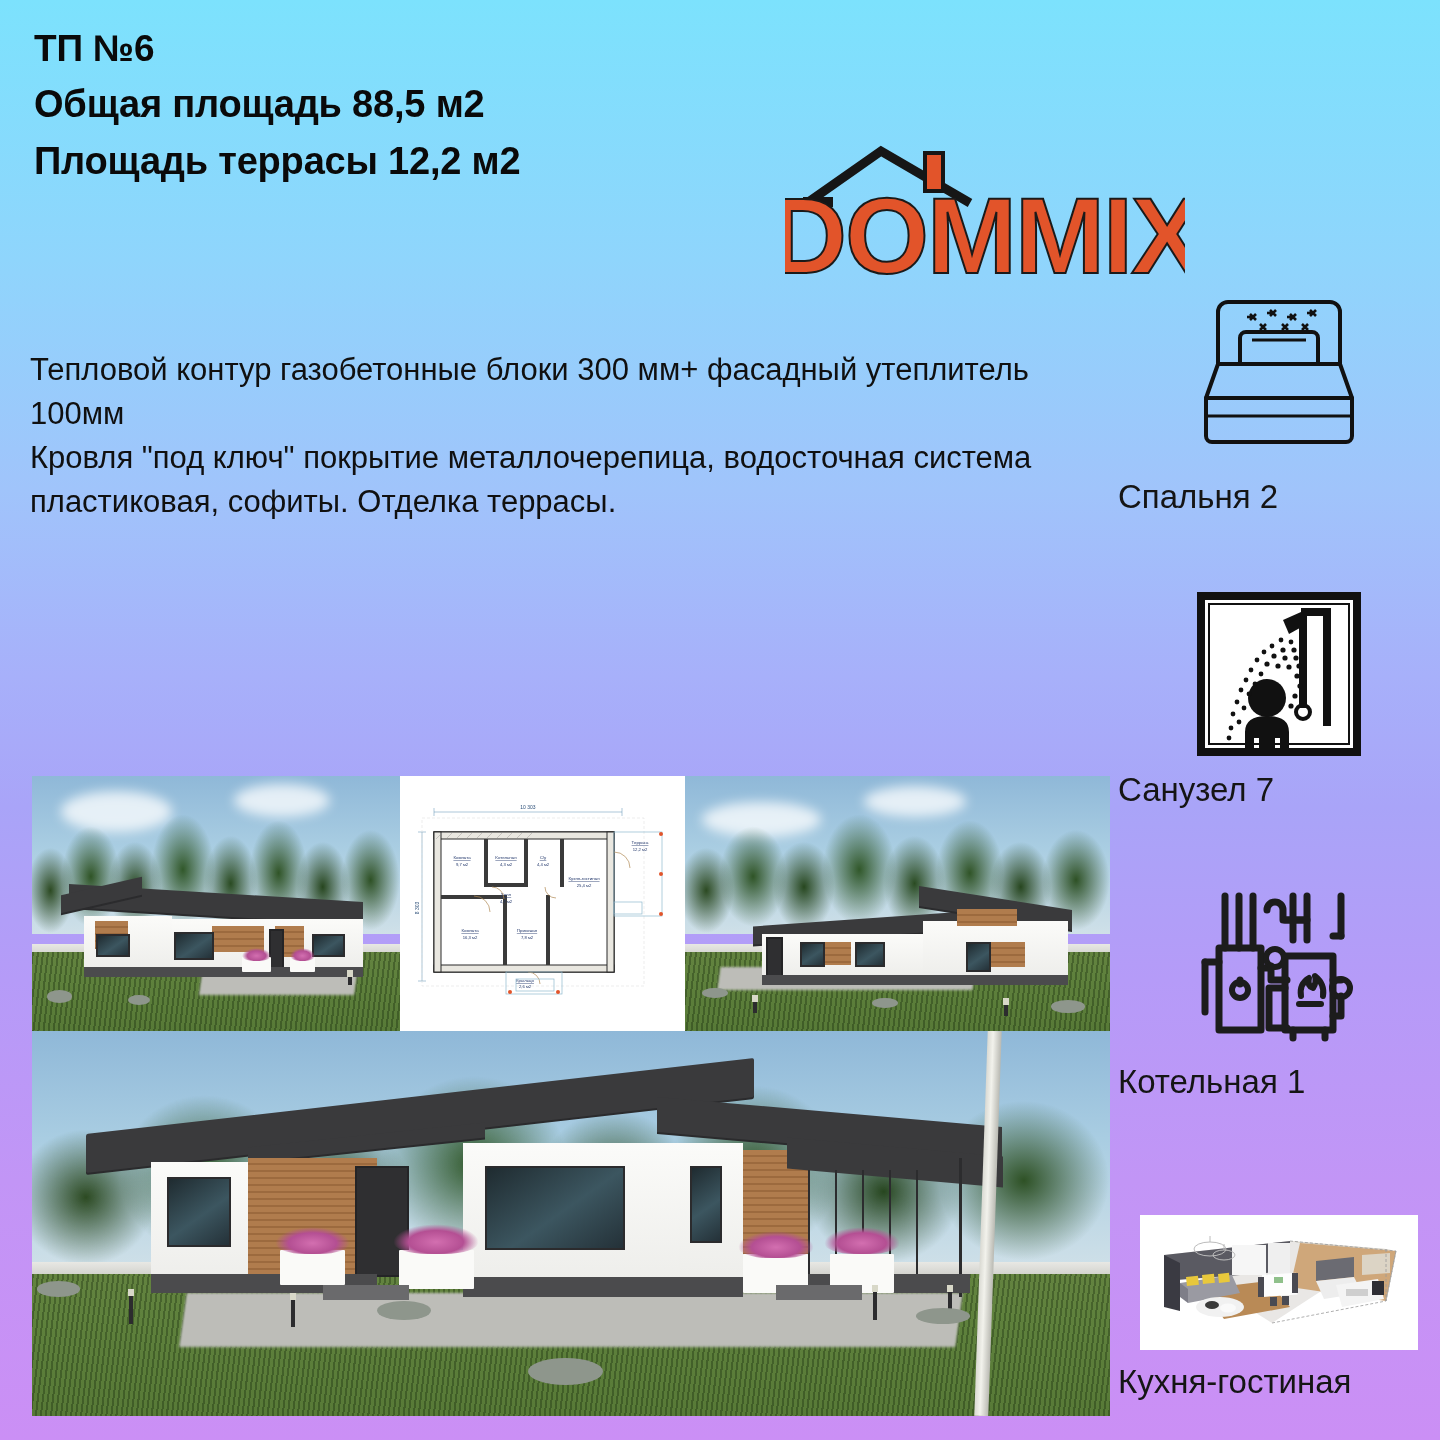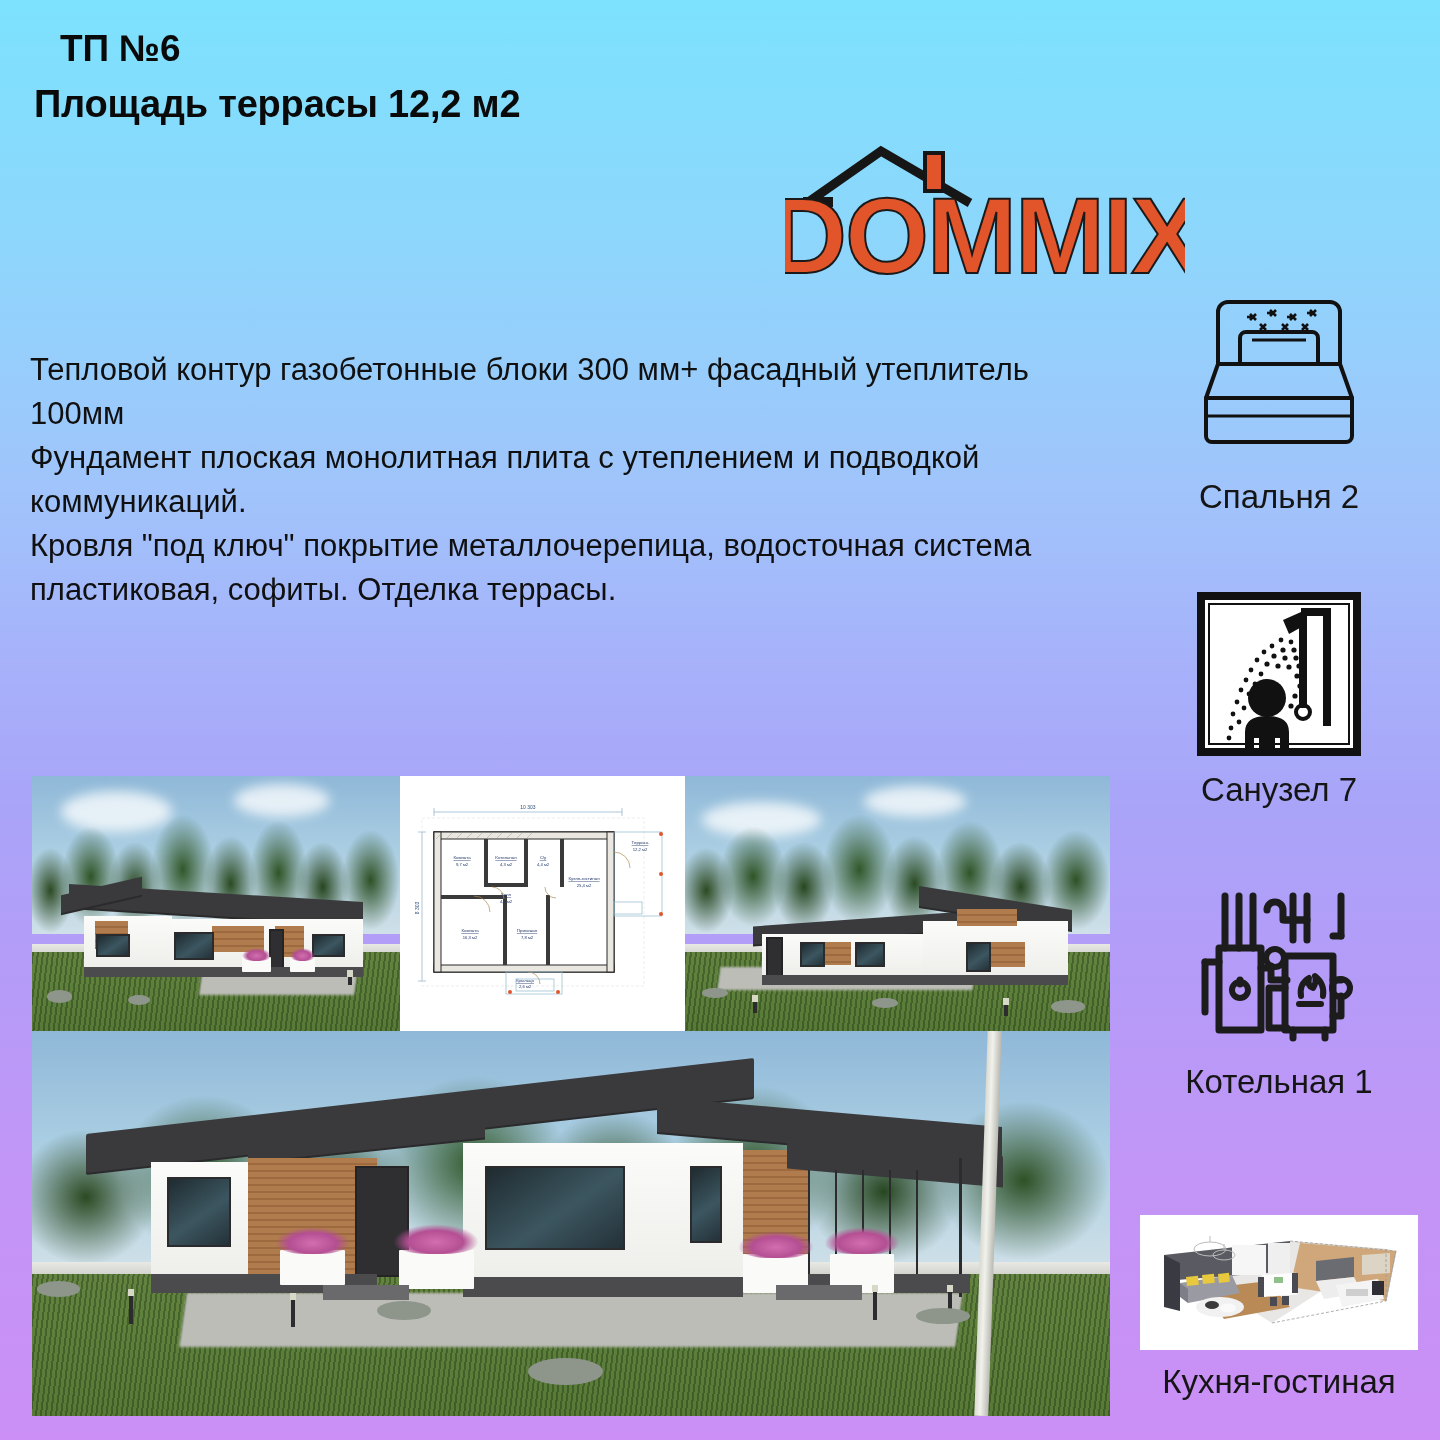--- a/index.html
+++ b/index.html
@@ -28,21 +28,21 @@
     z-index: 5;
   }
   .h-line {
     font-weight: bold;
     color: #0a0a0a;
     font-size: 38px;
     line-height: 1.50;
     letter-spacing: -0.2px;
     white-space: nowrap;
   }
-  .h-line.first { font-size: 37px; line-height: 1.45; margin-left: 26px; }
+  .h-line.first { font-size: 37px; line-height: 1.45; }
 
   
   .logo {
     position: absolute;
     left: 785px;
     top: 145px;
     width: 400px;
     height: 155px;
     z-index: 6;
   }
@@ -160,21 +160,21 @@
 
   
   .sidebar {
     position: absolute;
     left: 1118px;
     top: 290px;
     width: 322px;
     height: 1150px;
     z-index: 6;
   }
-  .sb-item { position: absolute; left: 0; width: 322px; text-align: center; }
+  .sb-item { position: absolute; left: 0; width: 322px; text-align: left; }
   .sb-icon { margin: 0 auto; }
   .sb-icon svg { display: block; margin: 0 auto; }
   .sb-label {
     font-size: 33px;
     color: #151515;
     line-height: 1.1;
     margin-top: 14px;
     white-space: nowrap;
   }
   .sb-1 { top: 0px; }
@@ -185,39 +185,39 @@
   .kitchen-thumb {
     width: 278px; height: 135px; margin: 0 auto;
     background: #ffffff; position: relative; overflow: hidden;
   }
 </style>
 </head>
 <body>
 
 <div class="headings">
   <div class="h-line first">ТП №6</div>
+  <div class="h-line">Общая площадь 88,5 м2</div>
   <div class="h-line">Площадь террасы 12,2 м2</div>
 </div>
 
 <div class="logo">
   <svg viewBox="0 0 400 155" xmlns="http://www.w3.org/2000/svg">
 
     <g>
       <path d="M22 58 L96 6 L185 58" fill="none" stroke="#161616" stroke-width="9"></path>
       <path d="M18 52 L48 52 L48 62 L18 62 Z" fill="#161616"></path>
       <rect x="140" y="8" width="18" height="38" fill="#e2542a" stroke="#161616" stroke-width="4"></rect>
     </g>
 
     <text x="200" y="128" font-family="'Liberation Sans', sans-serif" font-size="108" font-weight="bold" fill="#e2542a" stroke="#1a1a1a" stroke-width="2" text-anchor="middle" letter-spacing="-2">DOMMIX</text>
   </svg>
 </div>
 
 <div class="specs">
   <div class="spec-line">Тепловой контур газобетонные блоки 300 мм+ фасадный утеплитель 100мм</div>
-  <div class="spec-line">Фундамент плоская монолитная плита с утеплением и подводкой коммуникаций.</div>
   <div class="spec-line">Кровля "под ключ" покрытие металлочерепица, водосточная система пластиковая, софиты. Отделка террасы.</div>
 </div>
 
 <div class="photos-top">
 
   <div class="ph ph-left">
     <div class="scene">
       <div class="sky"></div>
       <div class="cloud" style="left:8%;top:6%;width:30%;height:16%"></div>
       <div class="cloud" style="left:55%;top:3%;width:26%;height:13%"></div>

